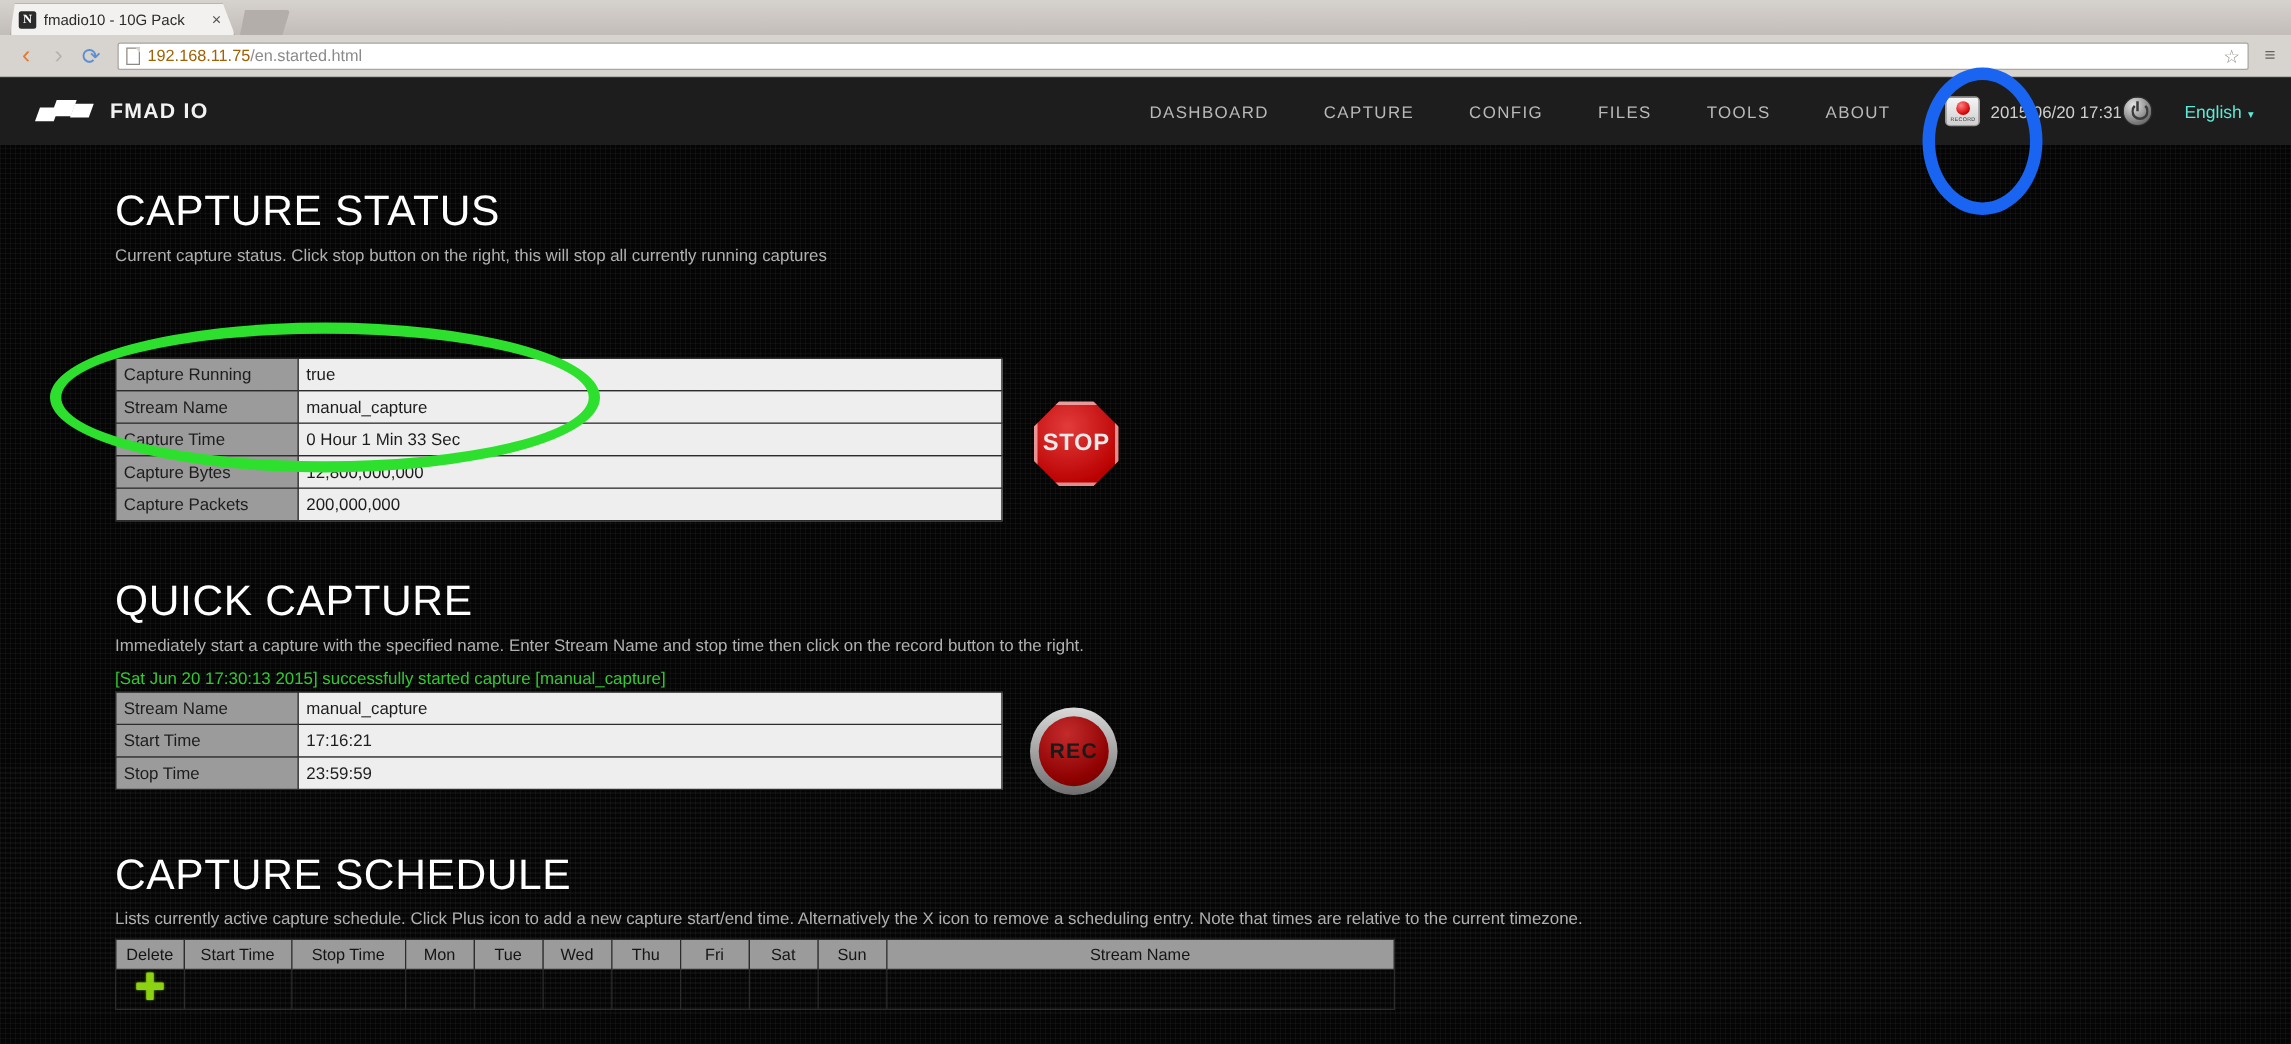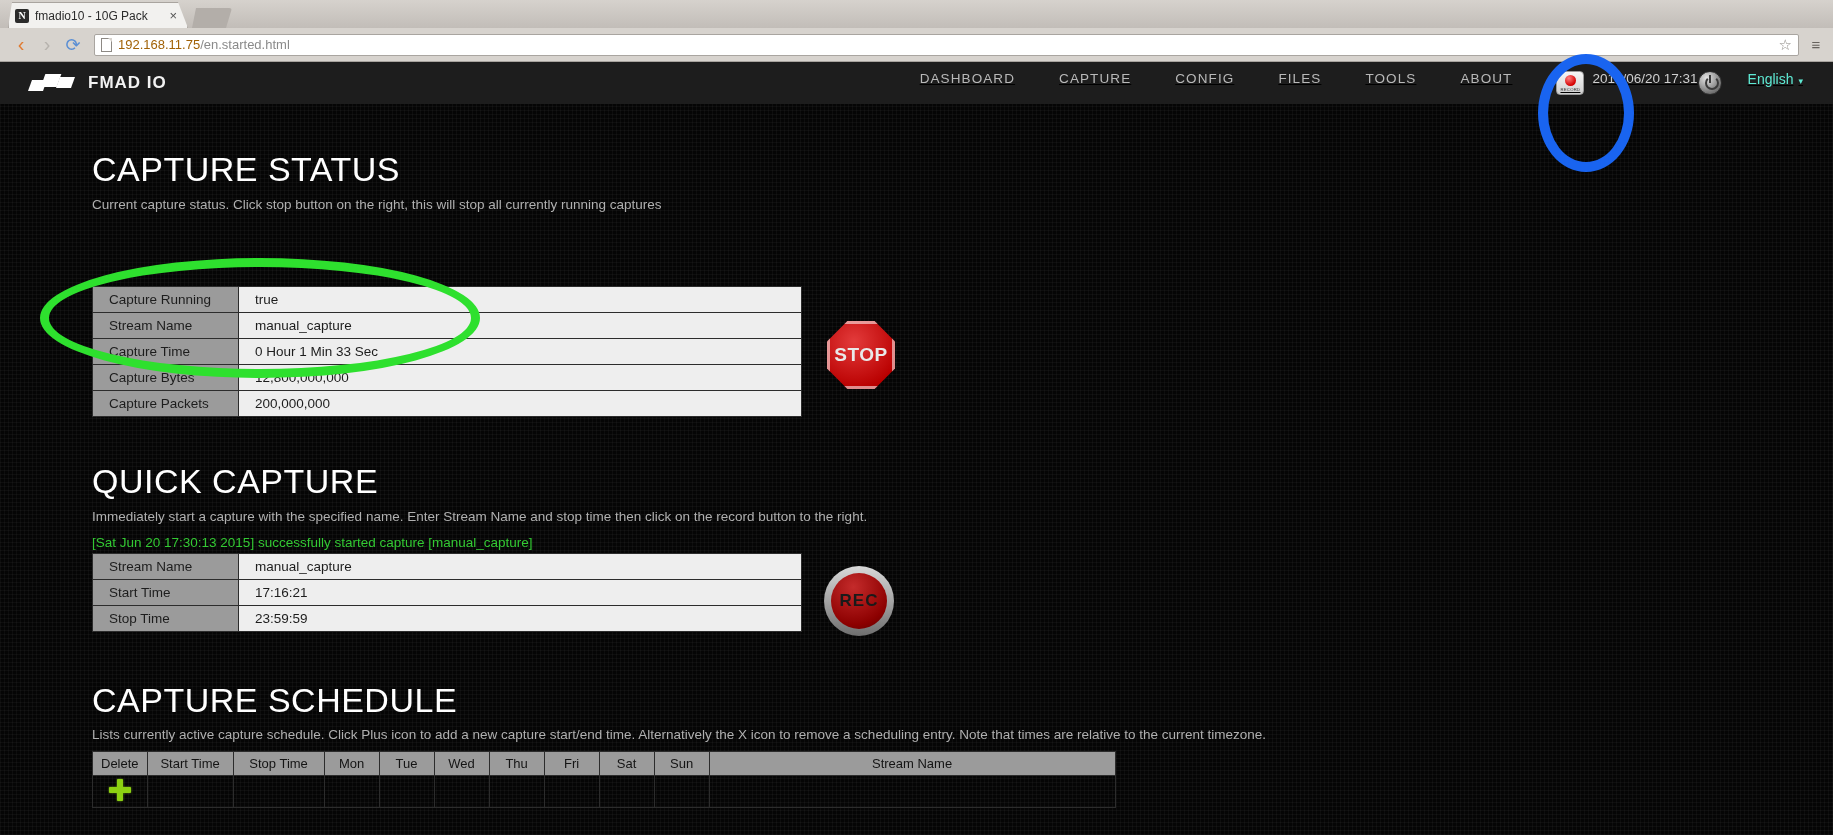--- a/index.html
+++ b/index.html
@@ -86,36 +86,36 @@
   #page {
     position: absolute; left: 0; top: 62px; width: 1833px; height: 773px;
     background-color: #050505;
     background-image:
       repeating-linear-gradient(0deg, rgba(255,255,255,.035) 0 1px, transparent 1px 4px),
       repeating-linear-gradient(90deg, rgba(255,255,255,.035) 0 1px, transparent 1px 4px);
   }
 
   
   #site-header {
-    position: absolute; left: 0; top: 0; width: 1833px; height: 42px;
+    position: absolute; left: 0; top: 0; width: 1833px; height: 54px;
     background: #1d1d1d; display: flex; align-items: center; gap: 34px;
   }
   #brand { display: flex; align-items: center; margin-left: 30px; }
   #brand-mark { width: 46px; height: 22px; position: relative; }
   #brand-mark i {
     position: absolute; display: block; background: #fff;
   }
   #brand-mark i:nth-child(1){ left:0;  top:8px;  width:15px; height:11px; transform: skewX(-20deg); }
   #brand-mark i:nth-child(2){ left:13px;top:2px; width:16px; height:13px; transform: skewX(-20deg); }
   #brand-mark i:nth-child(3){ left:28px;top:5px; width:15px; height:11px; transform: skewX(-20deg); }
   #brand-text {
     margin-left: 12px; color: #f2f2f2; font-size: 17px; letter-spacing: 1px;
     font-weight: bold;
   }
-  #main-nav { margin-left: auto; display: flex; align-items: flex-start; text-decoration: underline; }
+  #main-nav { margin-left: auto; display: flex; align-items: center; }
   .nav-link {
     color: #b9b9b9; font-size: 13.5px; letter-spacing: 1.1px;
     text-decoration: none; padding: 0 22px; cursor: pointer; white-space: nowrap;
   }
   #record-badge {
     width: 28px; height: 24px; margin: 0 8px 0 22px;
     background: linear-gradient(#f6f6f6, #cfcfcf);
     border: 1px solid #9a9a9a; border-radius: 4px;
     display: flex; flex-direction: column; align-items: center;
     justify-content: center; cursor: pointer; flex: 0 0 auto;
@@ -154,21 +154,21 @@
   }
   .section-desc { color: #b0b0b0; font-size: 13.5px; margin: 7px 0 0 0; }
 
   #cap-status-title { position: absolute; left: 92px; top: 88px; }
   #cap-status-desc  { position: absolute; left: 92px; top: 128px; }
 
   
   .kv-table { position: absolute; border-collapse: collapse; }
   .kv-table td {
     border: 1px solid #2c2c2c; font-size: 13.5px; color: #1d1d1d;
-    height: 25px; padding: 0 16px; line-height: 25px;
+    height: 25px; padding: 0 6px; line-height: 25px;
   }
   .kv-key { background: #9b9b9b; width: 146px; }
   .kv-val { background: #eeeeee; width: 563px; }
 
   #status-table { left: 92px; top: 224px; }
   #quick-table  { left: 92px; top: 491px; }
 
   #stop-button {
     position: absolute; left: 827px; top: 259px; width: 68px; height: 68px;
     cursor: pointer;

